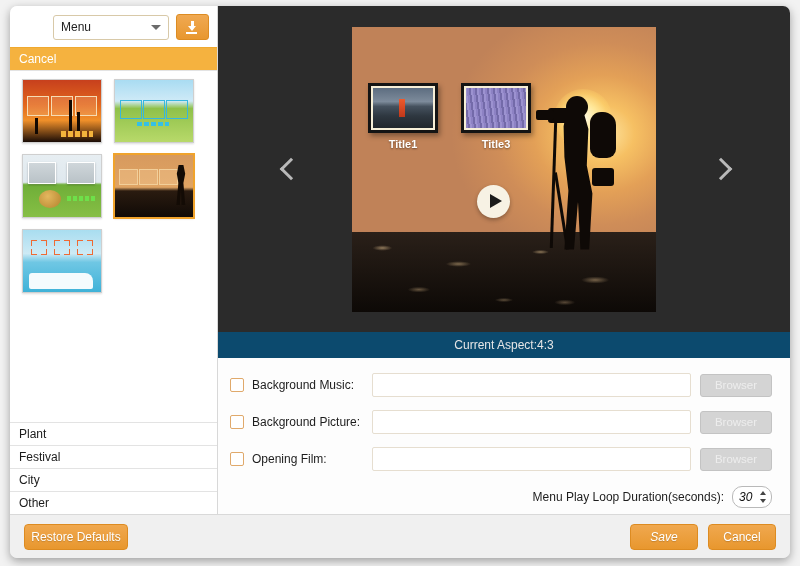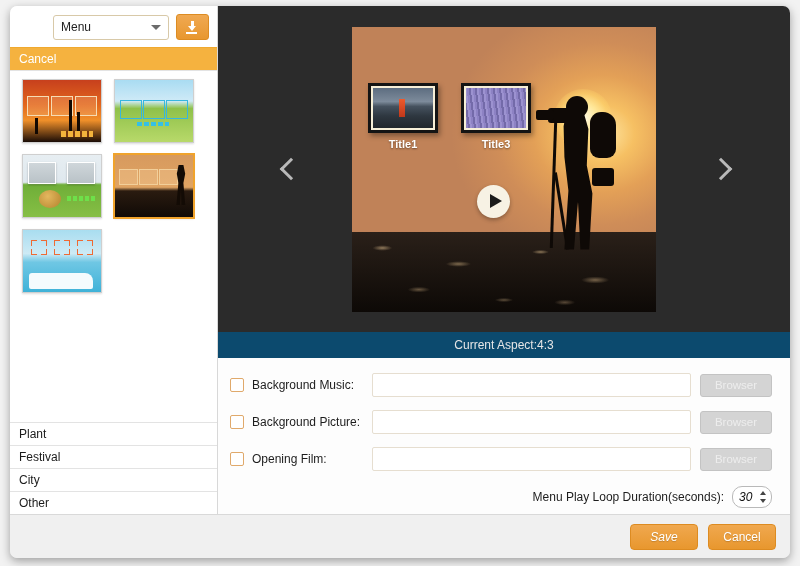--- a/index.html
+++ b/index.html
@@ -334,18 +334,19 @@
             <i class="ar up"></i>
             <i class="ar dn"></i>
           </div>
         </div>
 
       </div>
     </div>
   </div>
 
   <div class="footer">
+    <div class="btn restore">Restore Defaults</div>
     <div class="spacer"></div>
     <div class="btn save">Save</div>
     <div class="btn cancel">Cancel</div>
   </div>
 
 </div>
 
 </body></html>

